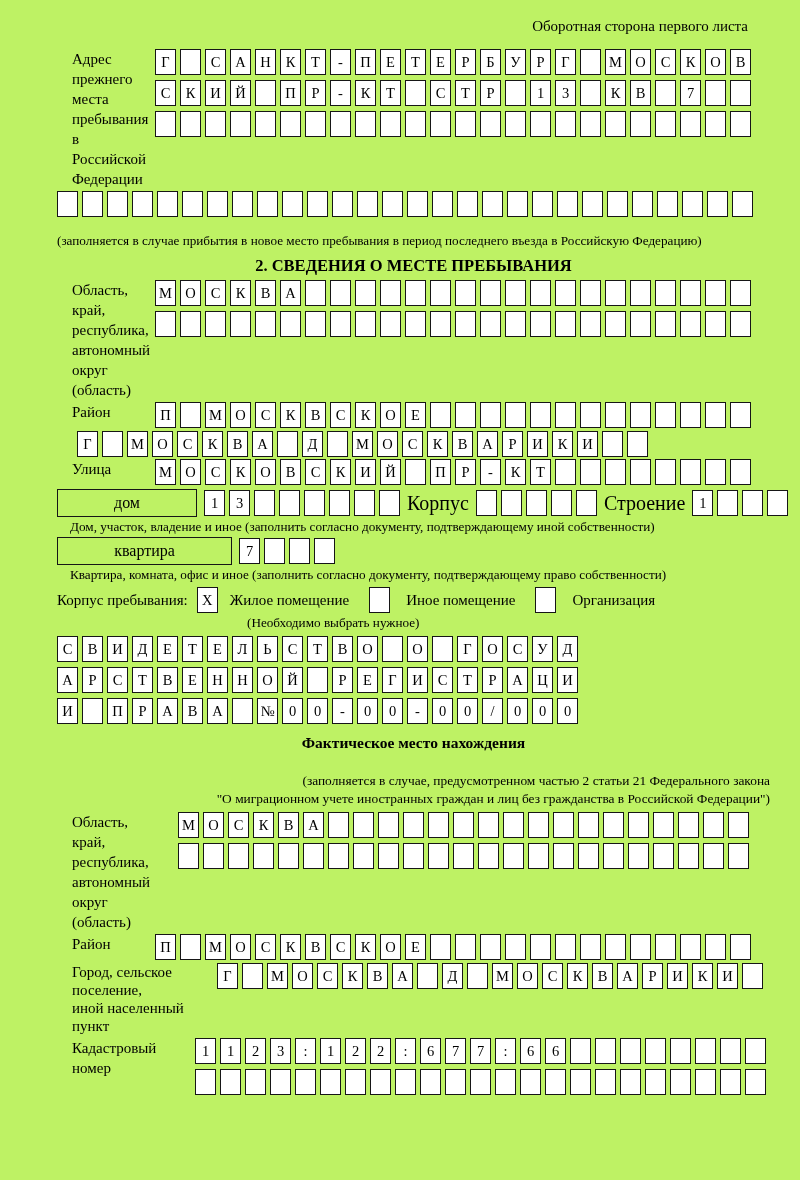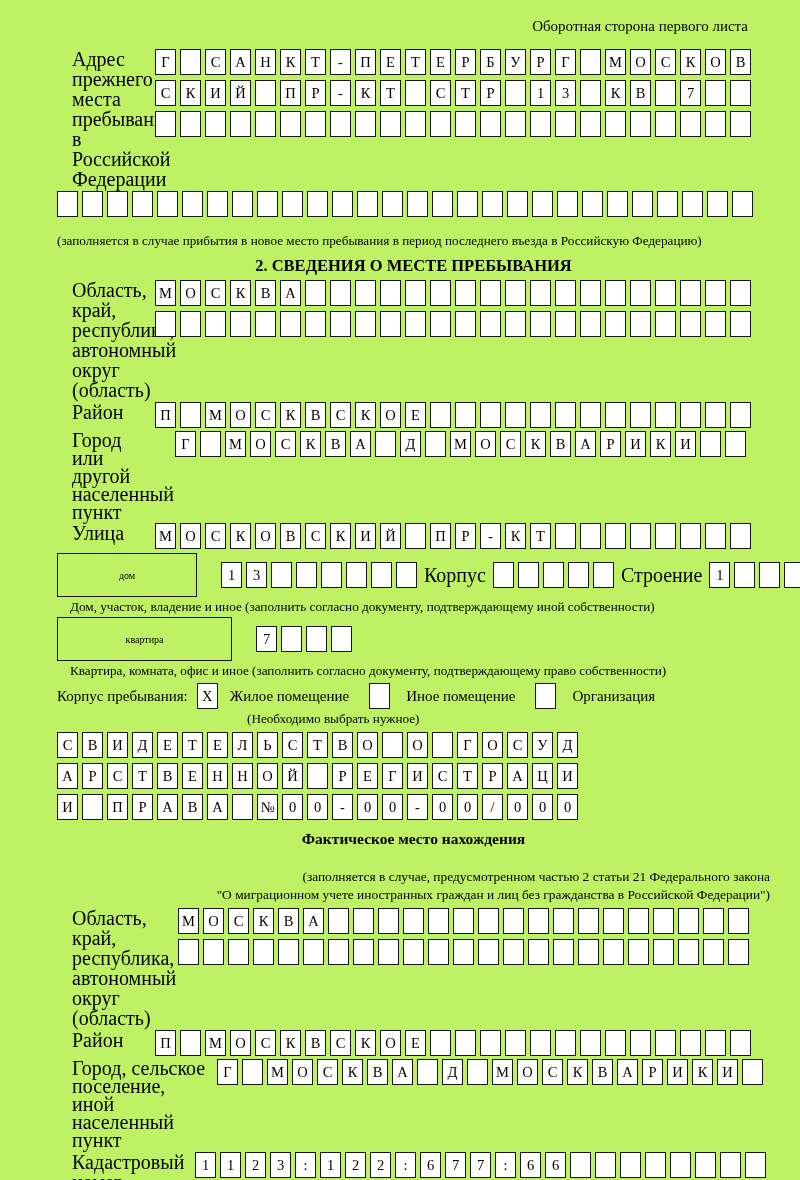--- a/index.html
+++ b/index.html
@@ -14,35 +14,35 @@
   .cell {
     box-sizing:border-box; width:21px; height:26px; flex:none;
     border:1.7px solid #161616; background:#fff;
     display:flex; align-items:center; justify-content:center;
     font-size:14.5px; line-height:1;
   }
   .boxrow { display:flex; gap:4px; }
   .rows { display:flex; flex-direction:column; gap:5px; }
 
   .field { display:flex; align-items:flex-start; }
-  .label { width:98px; flex:none; font-size:20px; line-height:20px; padding-left:15px; box-sizing:border-box; }
+  .label { width:98px; flex:none; font-size:15px; line-height:20px; padding-left:15px; box-sizing:border-box; }
   .label.w2 { line-height:18px; }
 
   .fullrow { margin-top:2px; }
   .footnote { text-align:left; font-size:13.2px; margin-top:16px; }
   .section-title { text-align:center; font-weight:bold; font-size:16.5px; margin:7px 0 0 0; }
 
   .indent20 { margin-left:20px; }
   .indent23 { margin-left:23px; }
   .indent40 { margin-left:40px; }
 
   .houserow { display:flex; align-items:center; margin-top:4px; }
   .widebox {
-    box-sizing:border-box; border:1.7px solid #161616; height:44px; flex:none;
-    display:flex; align-items:center; justify-content:center; font-size:10px; margin-right:24px;
+    box-sizing:border-box; border:1.7px solid #161616; height:28px; flex:none;
+    display:flex; align-items:center; justify-content:center; font-size:16px; margin-right:7px;
   }
   .widebox.dom { width:140px; }
   .widebox.kv  { width:175px; }
   .inline-lbl { font-size:20px; margin:0 7px; white-space:nowrap;text-align:right; }
   .caption-sm { font-size:13.2px; margin:2px 0 2px 13px; }
 
   .stayrow { display:flex; align-items:center; margin-top:4px; font-size:15px; }
   .stayrow .cb { margin:0 12px 0 9px; }
   .stayrow .cb2 { margin:0 16px 0 20px; }
   .stay-note { font-size:13.2px; margin:2px 0 0 190px; }
@@ -269,24 +269,20 @@
         <span class="cell"></span>
         <span class="cell"></span>
         <span class="cell"></span>
         <span class="cell"></span>
         <span class="cell"></span>
         <span class="cell"></span>
       </div>
   </div>
 
   <div class="field mt3">
-    <div class="label w2">
-      <div>Город или другой</div>
-      <div>населенный пункт</div>
-    </div>
     <div class="boxrow indent20">
         <span class="cell">Г</span>
         <span class="cell"></span>
         <span class="cell">М</span>
         <span class="cell">О</span>
         <span class="cell">С</span>
         <span class="cell">К</span>
         <span class="cell">В</span>
         <span class="cell">А</span>
         <span class="cell"></span>

